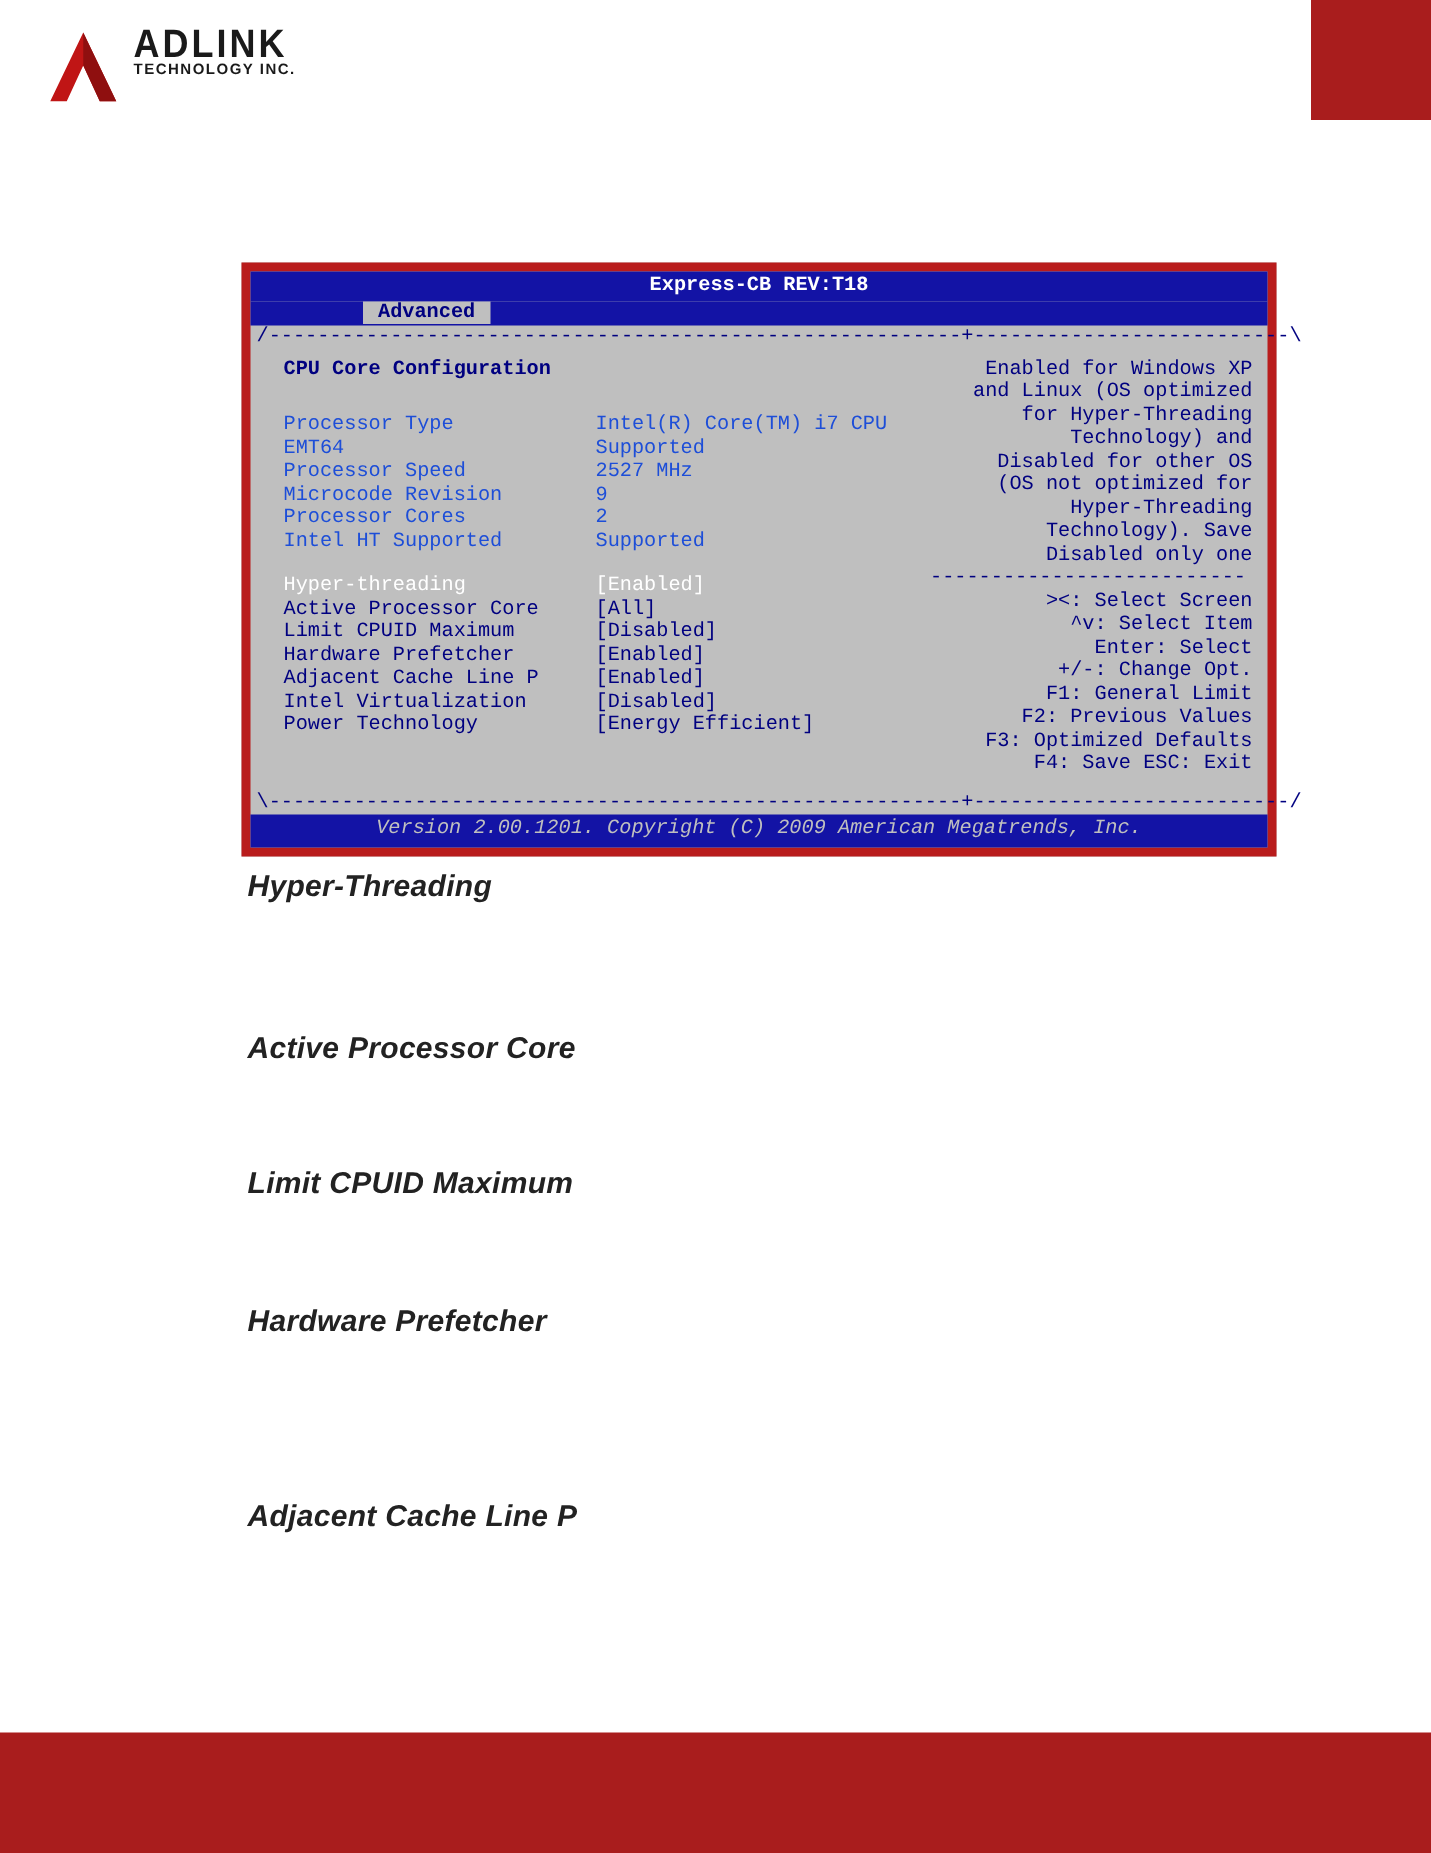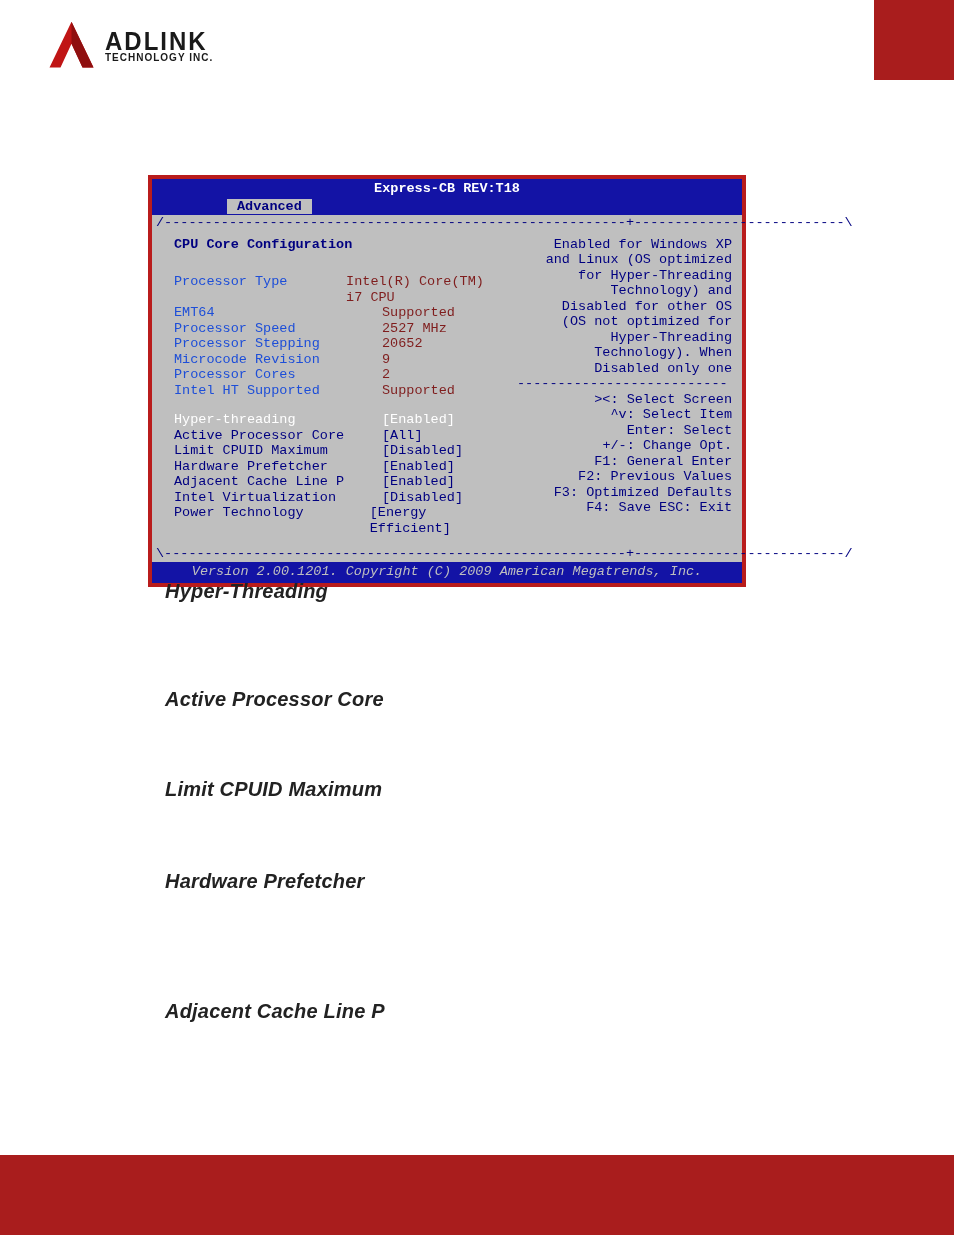--- a/index.html
+++ b/index.html
@@ -15,23 +15,22 @@
     position: absolute;
     top: 0;
     right: 0;
     width: 80px;
     height: 80px;
     background: #a91d1d;
   }
   .logo {
     position: absolute;
     top: 18px;
-    left: 44px;
+    left: 28px;
     display: flex;
-    align-items: center;
     gap: 6px;
   }
   .logo-mark {
     width: 55px;
     height: 55px;
   }
   .logo-text-wrap {
     display: flex;
     flex-direction: column;
     line-height: 1;
@@ -45,24 +44,24 @@
   }
   .logo-sub {
     font-size: 10px;
     font-weight: 700;
     letter-spacing: 1px;
     color: #1a1a1a;
   }
   .bios-box {
     position: absolute;
     top: 175px;
-    left: 148px;
-    width: 598px;
+    left: 161px;
+    width: 690px;
     background: #bfbfbf;
-    border: 4px solid #b91c1c;
+    border: 6px solid #b91c1c;
     font-family: "Lucida Console", "Courier New", monospace;
     font-size: 13.5px;
     line-height: 1.15;
   }
   .bios-title {
     background: #1313a5;
     color: #ffffff;
     text-align: center;
     padding: 2px 0;
     font-weight: bold;
@@ -101,21 +100,21 @@
     padding: 6px 10px 10px 8px;
     color: #000080;
   }
   .section-head {
     color: #000080;
     font-weight: bold;
     margin-bottom: 8px;
   }
   .info-row { display: flex; }
   .info-label { width: 208px; color: #1d4ed8; }
-  .info-val { color: #7f1d1d; }
+  .info-val { color: #1d4ed8; }
   .opt-row { display: flex; }
   .opt-label { width: 208px; color: #000080; }
   .opt-label.sel { color: #ffffff; }
   .opt-val { color: #000080; }
   .opt-val.sel { color: #ffffff; }
   .blk { height: 14px; }
   .help-line { color: #000080; text-align: right; }
   .bios-footer {
     background: #1313a5;
     color: #bfbfbf;
@@ -188,24 +187,20 @@
           </div>
           <div class="info-row">
             <span class="info-label">EMT64</span>
             <span class="info-val">Supported</span>
           </div>
           <div class="info-row">
             <span class="info-label">Processor Speed</span>
             <span class="info-val">2527 MHz</span>
           </div>
           <div class="info-row">
-            <span class="info-label">Processor Stepping</span>
-            <span class="info-val">20652</span>
-          </div>
-          <div class="info-row">
             <span class="info-label">Microcode Revision</span>
             <span class="info-val">9</span>
           </div>
           <div class="info-row">
             <span class="info-label">Processor Cores</span>
             <span class="info-val">2</span>
           </div>
           <div class="info-row">
             <span class="info-label">Intel HT Supported</span>
             <span class="info-val">Supported</span>
@@ -245,30 +240,30 @@
     </div>
     <div class="bios-right">
       <div id="help-rows">
           <div class="help-line">Enabled for Windows XP</div>
           <div class="help-line">and Linux (OS optimized</div>
           <div class="help-line">for Hyper-Threading</div>
           <div class="help-line">Technology) and</div>
           <div class="help-line">Disabled for other OS</div>
           <div class="help-line">(OS not optimized for</div>
           <div class="help-line">Hyper-Threading</div>
-          <div class="help-line">Technology). When</div>
+          <div class="help-line">Technology). Save</div>
           <div class="help-line">Disabled only one</div>
         </div>
       <div class="ascii-border-mid" style="padding:0; margin-left:-8px;">--------------------------</div>
       <div id="nav-rows">
           <div class="help-line">&gt;&lt;: Select Screen</div>
           <div class="help-line">^v: Select Item</div>
           <div class="help-line">Enter: Select</div>
           <div class="help-line">+/-: Change Opt.</div>
-          <div class="help-line">F1: General Enter</div>
+          <div class="help-line">F1: General Limit</div>
           <div class="help-line">F2: Previous Values</div>
           <div class="help-line">F3: Optimized Defaults</div>
           <div class="help-line">F4: Save  ESC: Exit</div>
         </div>
     </div>
   </div>
   <div class="ascii-border-bot">\---------------------------------------------------------+--------------------------/</div>
   <div class="bios-footer">Version 2.00.1201. Copyright (C) 2009 American Megatrends, Inc.</div>
 </div>
 

